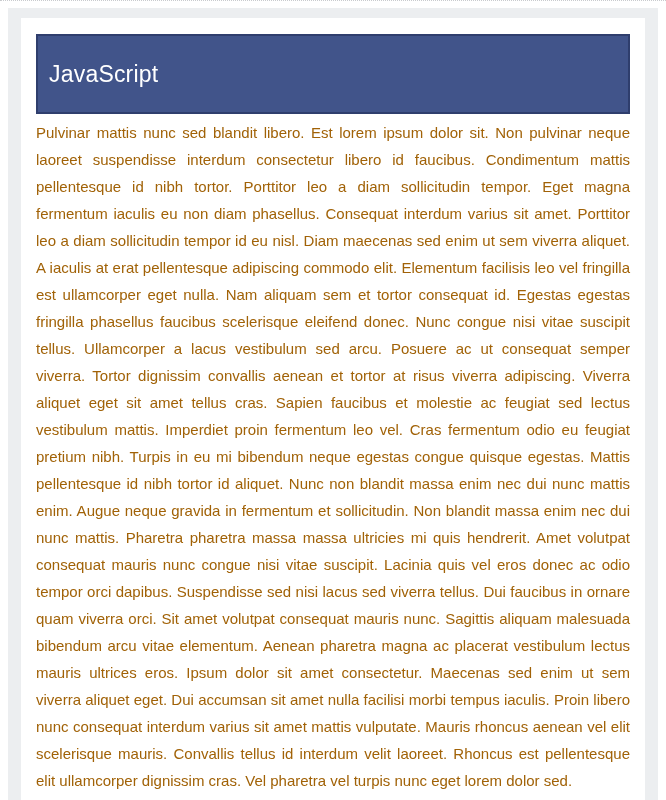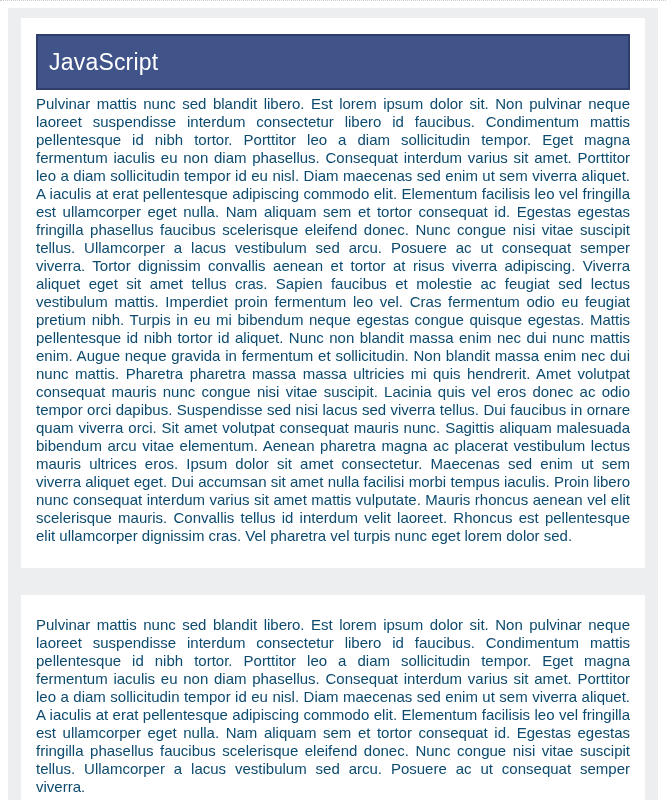--- a/index.html
+++ b/index.html
@@ -26,36 +26,36 @@
     height: 793px;
     overflow: hidden;
   }
   .card {
     background: #ffffff;
     padding: 16px 15px 8px 15px;
     margin-bottom: 27px;
   }
   .card-header {
     box-sizing: border-box;
-    height: 56px;
+    height: 80px;
     background: #41548a;
     border: 2px solid #2f3e6d;
     display: flex;
     align-items: center;
     padding-left: 11px;
     color: #ffffff;
     font-size: 23px;
     font-weight: 400;
     letter-spacing: 0.2px;
   }
   .card-body {
     margin-top: 5px;
-    color: #0c4a6e;
+    color: #a16207;
     font-size: 15px;
-    line-height: 18px;
+    line-height: 27px;
     text-align: justify;
   }
 </style>
 </head>
 <body>
 
 <div class="top-edge"></div>
 
 <div class="gray-wrap">
 

